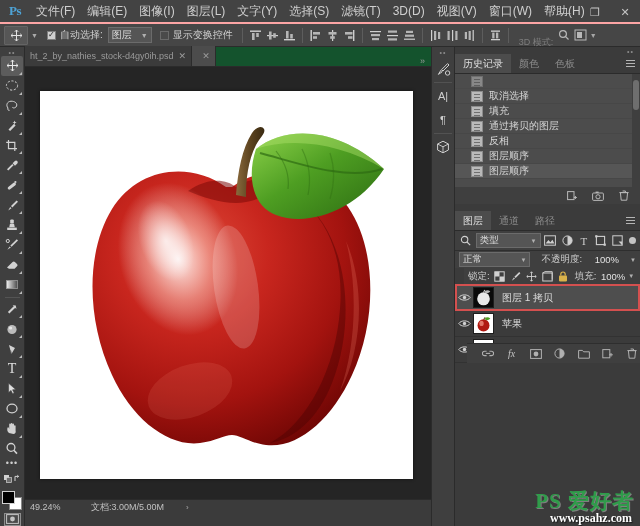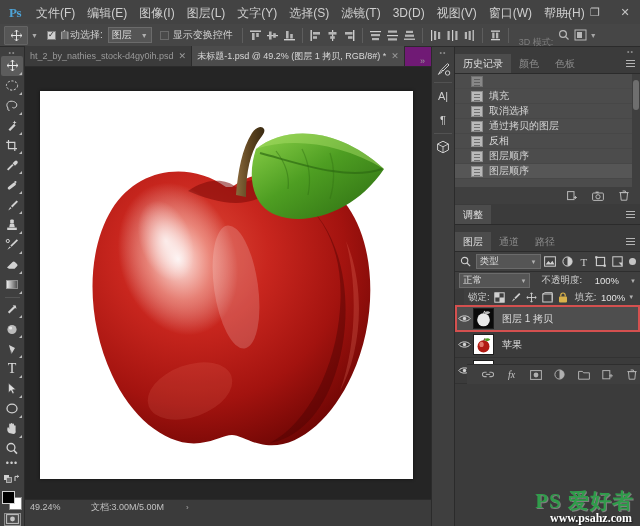--- a/index.html
+++ b/index.html
@@ -7,22 +7,22 @@
   body {
     font-family:"Liberation Sans","DejaVu Sans",sans-serif;
     background:#3b3b3b; color:#c8c8c8; font-size:10px;
     -webkit-font-smoothing:antialiased;
   }
   #app { position:relative; width:640px; height:526px; background:#373737; }
 
   
   .menubar {
     position:absolute; left:0; top:0; width:640px; height:28px;
-    background:#434343; display:flex; align-items:flex-end;
-    border-bottom:3px solid #fca5a5;
+    background:#434343; display:flex; align-items:center;
+    border-bottom:6px solid #fca5a5;
   }
   .ps-logo {
     width:30px; height:24px; display:flex; align-items:center; justify-content:center;
     color:#4ea3d6; font-weight:bold; font-size:13px; letter-spacing:-0.5px;
     font-family:"Liberation Serif",serif;
   }
   .menu-item {
     padding:0 6px; height:24px; line-height:24px; font-size:12px; color:#cfcfcf;
     white-space:nowrap; cursor:default;
   }
@@ -60,21 +60,21 @@
   .align-ico {
     width:17px; height:17px; display:flex; align-items:center; justify-content:center;
     color:#cfcfcf;
   }
   .ob-3dlabel { font-size:9px; color:#7e7e7e; margin:15px 3px 0 6px; }
   .ob-right-ico { width:16px; height:16px; display:flex; align-items:center; justify-content:center; color:#a5a5a5; }
 
   
   .tabbar {
     position:absolute; left:25px; top:47px; width:406px; height:20px;
-    background:#701a75; display:flex; align-items:flex-end;
+    background:#14532d; display:flex; align-items:flex-end;
     border-bottom:1px solid #2b2b2b;
   }
   .doc-tab {
     height:20px; display:flex; align-items:center; padding:0 5px;
     font-size:9px; color:#9a9a9a; background:#3b3b3b;
     border-right:1px solid #2b2b2b; white-space:nowrap;
   }
   .doc-tab.active { background:#4c4c4c; color:#d8d8d8; }
   .tab-x { margin-left:5px; font-size:9px; color:#9a9a9a; }
   .tab-overflow { margin-left:auto; padding:0 6px; font-size:9px; color:#9a9a9a; }
@@ -612,21 +612,20 @@
         </svg>
     </div>
   </div>
 
   <div class="tabbar">
     <div class="doc-tab">
       <span>ht_2_by_nathies_stock-d4gy0ih.psd</span>
       <span class="tab-x">✕</span>
     </div>
     <div class="doc-tab active">
-      <span>未标题-1.psd @ 49.2% (图层 1 拷贝, RGB/8#) *</span>
       <span class="tab-x">✕</span>
     </div>
     <div class="tab-overflow">»</div>
   </div>
 
   <div class="canvas-area">
     <div class="artboard">
       <svg class="apple-svg" viewBox="0 0 373 388">
         <defs>
           <radialGradient id="appleBody" cx="36%" cy="30%" r="78%">
@@ -738,25 +737,25 @@
         </div>
     </div>
 
     <div class="history-body">
       <div class="hist-row partial">
         <span class="hist-ico"></span>
         <span></span>
       </div>
       <div class="hist-row">
         <span class="hist-ico"></span>
-        <span>填充</span>
+        <span>取消选择</span>
       </div>
       <div class="hist-row">
         <span class="hist-ico"></span>
-        <span>取消选择</span>
+        <span>填充</span>
       </div>
       <div class="hist-row">
         <span class="hist-ico"></span>
         <span>通过拷贝的图层</span>
       </div>
       <div class="hist-row">
         <span class="hist-ico"></span>
         <span>反相</span>
       </div>
       <div class="hist-row">
@@ -787,28 +786,20 @@
           </svg>
       </span>
       <span class="hf-ico">
         <svg width="10" height="11" viewBox="0 0 10 11">
             <path d="M1.4 2.6 h7.2 l-.8 7.6 h-5.6 Z" fill="none" stroke="#b8b8b8" stroke-width="1"></path>
             <path d="M0.4 2.6 h9.2 M3.6 1 h2.8 v1.6" fill="none" stroke="#b8b8b8" stroke-width="1"></path>
           </svg>
       </span>
     </div>
 
-    <div class="panel-tabs adjust-tabs">
-      <div class="ptab active">调整</div>
-      <div class="ptab-menu">
-          <span></span>
-          <span></span>
-          <span></span>
-        </div>
-    </div>
     <div class="adjust-body"></div>
 
     <div class="panel-tabs">
       <div class="ptab active">图层</div>
       <div class="ptab">通道</div>
       <div class="ptab">路径</div>
       <div class="ptab-menu">
           <span></span>
           <span></span>
           <span></span>

